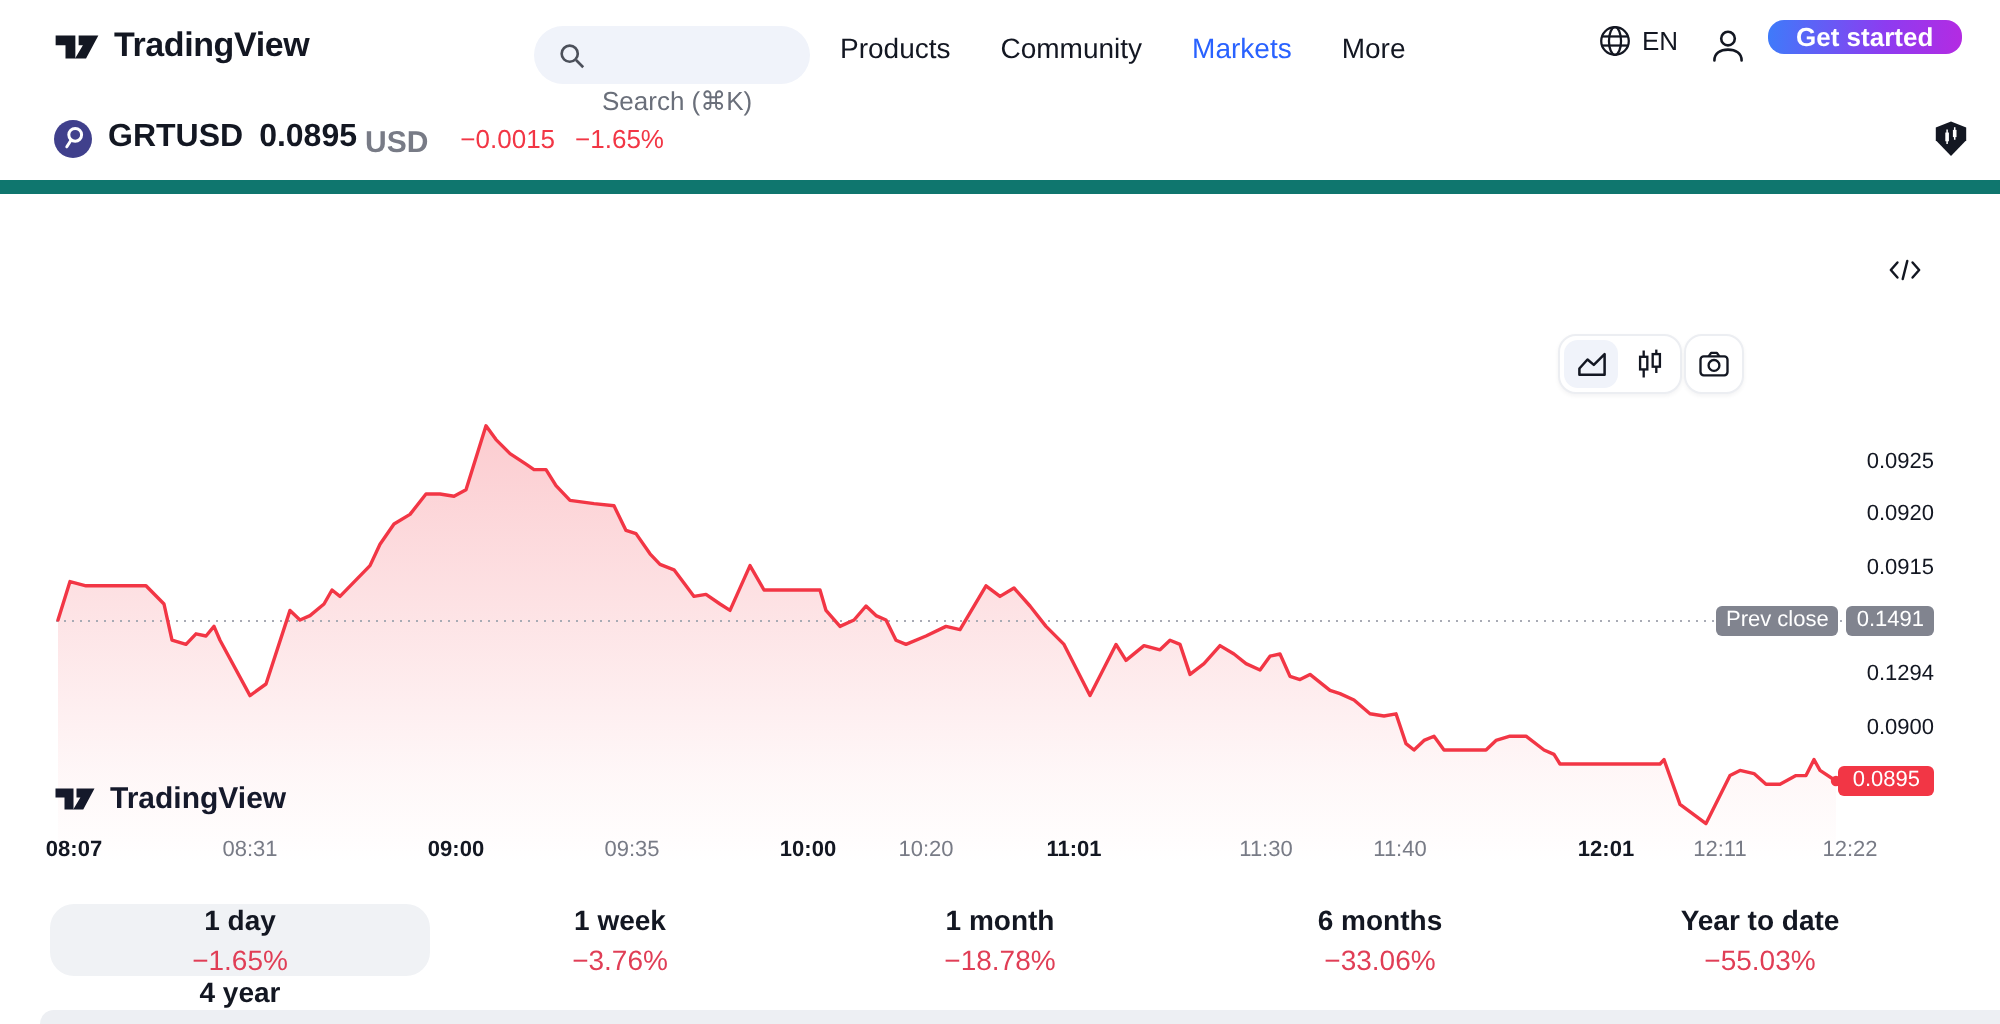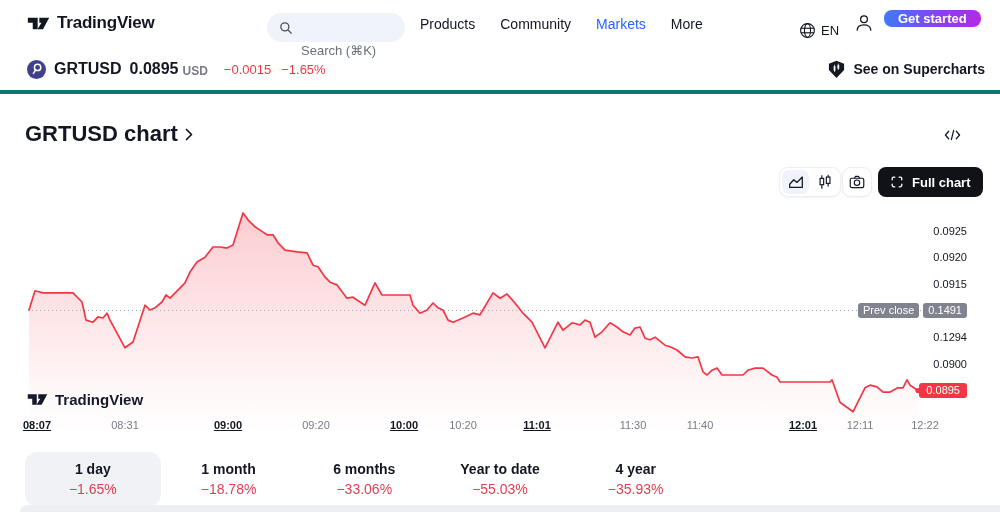--- a/index.html
+++ b/index.html
@@ -10,31 +10,31 @@
 
   
   .brand{left:27px;top:13px;display:flex;align-items:center;gap:7px;cursor:pointer;}
   .brand-txt{font-size:17px;font-weight:700;letter-spacing:-.2px;}
   .search{left:267px;top:13px;width:138px;height:29px;background:#f0f3fa;border-radius:15px;
           display:flex;align-items:center;gap:8px;padding:0 12px;box-sizing:border-box;cursor:text;}
   .search-txt{font-size:13px;color:#6a6f7a;margin-top:46px;}
   .nav{left:420px;top:0;height:48px;display:flex;align-items:center;gap:25px;}
   .nav-link{font-size:14px;color:#131722;cursor:pointer;white-space:nowrap;}
   .nav-link.active{color:#2962ff;}
-  .lang{left:799px;top:22px;display:flex;align-items:center;gap:5px;font-size:13px;cursor:pointer;}
+  .lang{left:799px;top:12px;display:flex;align-items:center;gap:5px;font-size:13px;cursor:pointer;}
   .avatar-btn{left:854px;top:13px;cursor:pointer;}
   .cta{left:884px;top:10px;height:17px;padding:0 14px;border-radius:8px;border:none;cursor:pointer;
        background:linear-gradient(95deg,#3e7bfa 0%,#8d3cf0 60%,#b42be2 100%);
        color:#fff;font-size:13px;font-weight:700;font-family:inherit;display:flex;align-items:center;}
 
   
-  .symbolbar{left:0;top:48px;width:100%;height:42px;border-bottom:4px solid #0f766e;}
+  .symbolbar{left:0;top:48px;width:100%;height:42px;border-bottom:7px solid #0f766e;}
   .sym-info{left:27px;top:0;height:42px;display:flex;align-items:center;gap:8px;}
   .sym-name,.sym-price{font-size:16px;font-weight:700;}
-  .sym-cur{font-size:12px;font-weight:700;color:#787b86;margin-left:-4px;padding-top:4px;}
+  .sym-cur{font-size:15px;font-weight:700;color:#787b86;margin-left:-4px;padding-top:4px;}
   .sym-chg{font-size:13px;color:#f23645;margin-left:8px;display:flex;gap:10px;}
   .super{right:15px;top:0;height:42px;display:flex;align-items:center;gap:8px;
          font-size:14px;font-weight:700;cursor:pointer;}
 
   
   .page-title{left:25px;top:121px;display:flex;align-items:center;gap:7px;cursor:pointer;}
   .page-title h1{margin:0;font-size:22px;font-weight:700;}
   .code-btn{left:944px;top:128px;cursor:pointer;}
   .tool-group{left:779px;top:167px;height:30px;display:flex;align-items:center;gap:2px;padding:2px;
               box-sizing:border-box;background:#fff;border:1px solid #eceef2;border-radius:9px;
@@ -54,24 +54,24 @@
   .watermark{left:27px;top:391px;display:flex;align-items:center;gap:7px;
              font-size:15px;font-weight:700;color:#15192b;}
   .y-tick{position:absolute;right:33px;width:60px;text-align:right;font-size:11px;
           line-height:12px;color:#131722;}
   .prev-badge{right:33px;display:flex;gap:4px;font-size:11px;color:#fff;}
   .prev-badge span{background:#81848f;border-radius:3px;padding:1px 5px;line-height:13px;}
   .last-badge{right:33px;background:#f23645;color:#fff;font-size:11px;border-radius:3px;
               padding:1px 7px;line-height:13px;}
   .x-tick{position:absolute;top:419px;transform:translateX(-50%);font-size:11px;
           line-height:13px;color:#787b86;white-space:nowrap;}
-  .x-tick.major{color:#131722;font-weight:700;text-decoration:underline;}
-
-  
-  .ranges{left:25px;top:452px;width:950px;height:54px;display:grid;grid-template-columns:repeat(7,1fr);}
+  .x-tick.major{color:#131722;font-weight:700;}
+
+  
+  .ranges{left:25px;top:452px;width:950px;height:54px;display:grid;grid-template-columns:repeat(5,1fr);}
   .range{display:flex;flex-direction:column;align-items:center;justify-content:center;gap:4px;
          border-radius:12px;cursor:pointer;}
   .range.selected{background:#f0f2f5;}
   .range .lbl{font-size:14px;font-weight:600;color:#131722;}
   .range .chg{font-size:14px;color:#e03e56;}
   .bottom-strip{left:20px;right:0;bottom:0;height:7px;background:#edeff3;border-top-left-radius:9px;}
 </style>
 </head>
 <body>
 
@@ -163,32 +163,23 @@
     <div class="abs super">
       <span>
         <svg width="19" height="19" viewBox="0 0 20 20">
           <path d="M10 0.8 L18 4 V10.6 L10 19 L2 10.6 V4 Z" fill="#131722"></path>
           <rect x="7" y="6.6" width="1.9" height="4.6" fill="#fff"></rect>
           <rect x="11" y="5.2" width="1.9" height="3.8" fill="#fff"></rect>
           <line x1="7.95" y1="5" x2="7.95" y2="12.6" stroke="#fff" stroke-width="0.8"></line>
           <line x1="11.95" y1="3.8" x2="11.95" y2="10.4" stroke="#fff" stroke-width="0.8"></line>
         </svg>
       </span>
-      <span>See on Supercharts</span>
-    </div>
-  </div>
-
-  <div class="abs page-title">
-    <h1>GRTUSD chart</h1>
-    <span>
-      <svg width="8" height="13" viewBox="0 0 8 13" fill="none" stroke="#131722" stroke-width="1.7" stroke-linecap="round" stroke-linejoin="round">
-        <path d="M1.5 1.5 L6.5 6.5 L1.5 11.5"></path>
-      </svg>
-    </span>
-  </div>
+    </div>
+  </div>
+
   <div class="abs code-btn">
     <span>
       <svg width="17" height="14" viewBox="0 0 18 14" fill="none" stroke="#131722" stroke-width="1.3" stroke-linecap="round" stroke-linejoin="round">
         <path d="M5 3 L1.5 7 L5 11"></path>
           <path d="M13 3 L16.5 7 L13 11"></path>
           <line x1="10.2" y1="2.2" x2="7.8" y2="11.8"></line>
       </svg>
     </span>
   </div>
 
@@ -215,31 +206,20 @@
   </div>
   <div class="abs cam-btn">
     <span>
       <svg width="18" height="18" viewBox="0 0 20 20" fill="none" stroke="#131722" stroke-width="1.3" stroke-linejoin="round">
         <rect x="2.5" y="5.8" width="15" height="10.5" rx="1.8"></rect>
         <path d="M7 5.8 L8.4 3.8 H11.6 L13 5.8"></path>
         <circle cx="10" cy="10.8" r="3"></circle>
       </svg>
     </span>
   </div>
-  <button class="abs full-chart">
-    <span>
-      <svg width="14" height="14" viewBox="0 0 16 16" fill="none" stroke="#fff" stroke-width="1.5" stroke-linecap="round">
-        <path d="M5.5 2.5 H4.2 A1.7 1.7 0 0 0 2.5 4.2 V5.5"></path>
-        <path d="M10.5 2.5 H11.8 A1.7 1.7 0 0 1 13.5 4.2 V5.5"></path>
-        <path d="M5.5 13.5 H4.2 A1.7 1.7 0 0 1 2.5 11.8 V10.5"></path>
-        <path d="M10.5 13.5 H11.8 A1.7 1.7 0 0 0 13.5 11.8 V10.5"></path>
-      </svg>
-    </span>
-    <span>Full chart</span>
-  </button>
 
   <div class="abs watermark">
     <span>
       <svg width="21" height="15" viewBox="0 0 28 20" fill="#15192b">
         <path d="M1 3 H13 V17 H7 V9 H1 Z"></path>
           <path d="M15 3 H27 L19.5 17 H12.8 L17.6 9 H15 Z"></path>
       </svg>
     </span>
     <span>TradingView</span>
   </div>
@@ -255,37 +235,41 @@
   <div class="abs prev-badge" id="prev-badge" style="top: 303px;">
     <span>Prev close</span>
     <span id="prev-close-value">0.1491</span>
   </div>
   <div class="abs last-badge" id="last-badge" style="top: 383px;">0.0895</div>
 
   <div id="x-axis">
       <div class="x-tick major" style="left: 37px;">08:07</div>
       <div class="x-tick" style="left: 125px;">08:31</div>
       <div class="x-tick major" style="left: 228px;">09:00</div>
-      <div class="x-tick" style="left: 316px;">09:20</div>
+      <div class="x-tick" style="left: 316px;">09:35</div>
       <div class="x-tick major" style="left: 404px;">10:00</div>
       <div class="x-tick" style="left: 463px;">10:20</div>
       <div class="x-tick major" style="left: 537px;">11:01</div>
       <div class="x-tick" style="left: 633px;">11:30</div>
       <div class="x-tick" style="left: 700px;">11:40</div>
       <div class="x-tick major" style="left: 803px;">12:01</div>
       <div class="x-tick" style="left: 860px;">12:11</div>
       <div class="x-tick" style="left: 925px;">12:22</div>
     </div>
 
   <div class="abs ranges" id="ranges">
       <div class="range selected">
         <div class="lbl">1 day</div>
         <div class="chg">−1.65%</div>
       </div>
       <div class="range">
+        <div class="lbl">1 week</div>
+        <div class="chg">−3.76%</div>
+      </div>
+      <div class="range">
         <div class="lbl">1 month</div>
         <div class="chg">−18.78%</div>
       </div>
       <div class="range">
         <div class="lbl">6 months</div>
         <div class="chg">−33.06%</div>
       </div>
       <div class="range">
         <div class="lbl">Year to date</div>
         <div class="chg">−55.03%</div>

